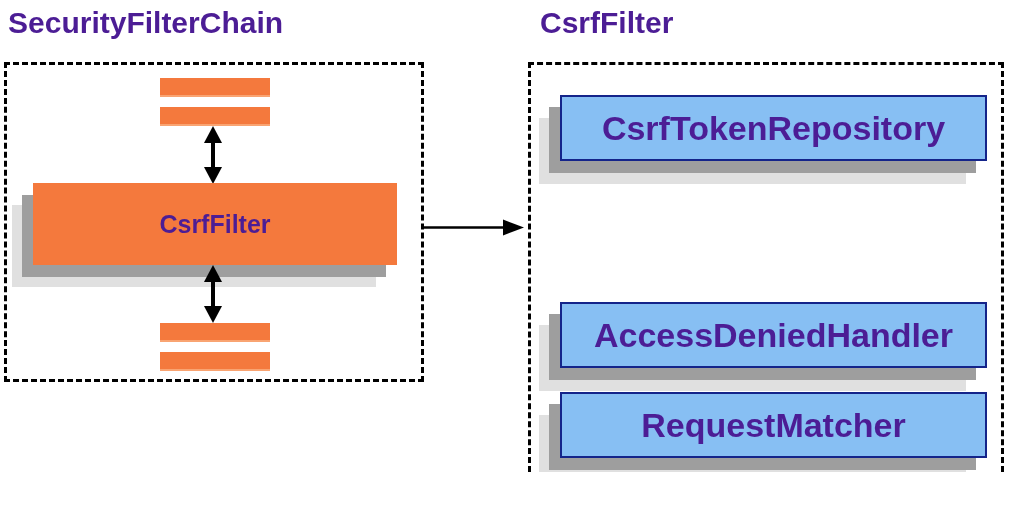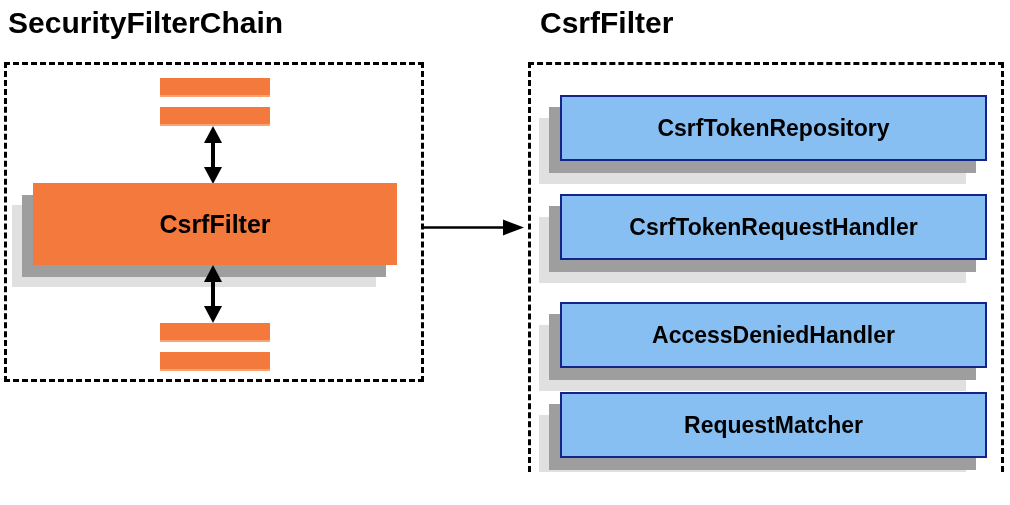--- a/index.html
+++ b/index.html
@@ -11,21 +11,21 @@
     --slight:#E0E0E0;
   }
   html,body{margin:0;padding:0;background:#fff;}
   .page{
     position:relative;
     width:1010px;
     height:472px;
     background:#ffffff;
     font-family:"Liberation Sans", sans-serif;
     font-weight:700;
-    color:#000000;
+    color:#4c1d95;
     overflow:hidden;
     text-align:center;
   }
   .panel-title{
     position:absolute;
     font-size:30px;
     line-height:34px;
     white-space:nowrap;
   }
   #left-title{left:8px;top:6px;}
@@ -74,21 +74,21 @@
   .comp{
     position:absolute;
     left:560px;
     width:427px;
     height:66px;
     background:var(--blue);
     border:2px solid var(--bborder);
     box-sizing:border-box;
     box-shadow:-11px 12px 0 var(--sdark), -21px 23px 0 var(--slight);
     display:flex;align-items:center;justify-content:center;
-    font-size:23px;
+    font-size:34px;
   }
   #comp1{top:95px;}
   #comp2{top:194px;}
   #comp3{top:302px;}
   #comp4{top:392px;}
   svg{display:block;}
 </style>
 </head>
 <body>
 
@@ -132,23 +132,20 @@
   </div>
 
   <div class="panel-title" id="right-title">CsrfFilter</div>
 
   <div class="dashed" id="right-box"></div>
 
   <div class="comp" id="comp1">
     <span>CsrfTokenRepository</span>
   </div>
 
-  <div class="comp" id="comp2">
-    <span>CsrfTokenRequestHandler</span>
-  </div>
 
   <div class="comp" id="comp3">
     <span>AccessDeniedHandler</span>
   </div>
 
   <div class="comp" id="comp4">
     <span>RequestMatcher</span>
   </div>
 
 </div>

